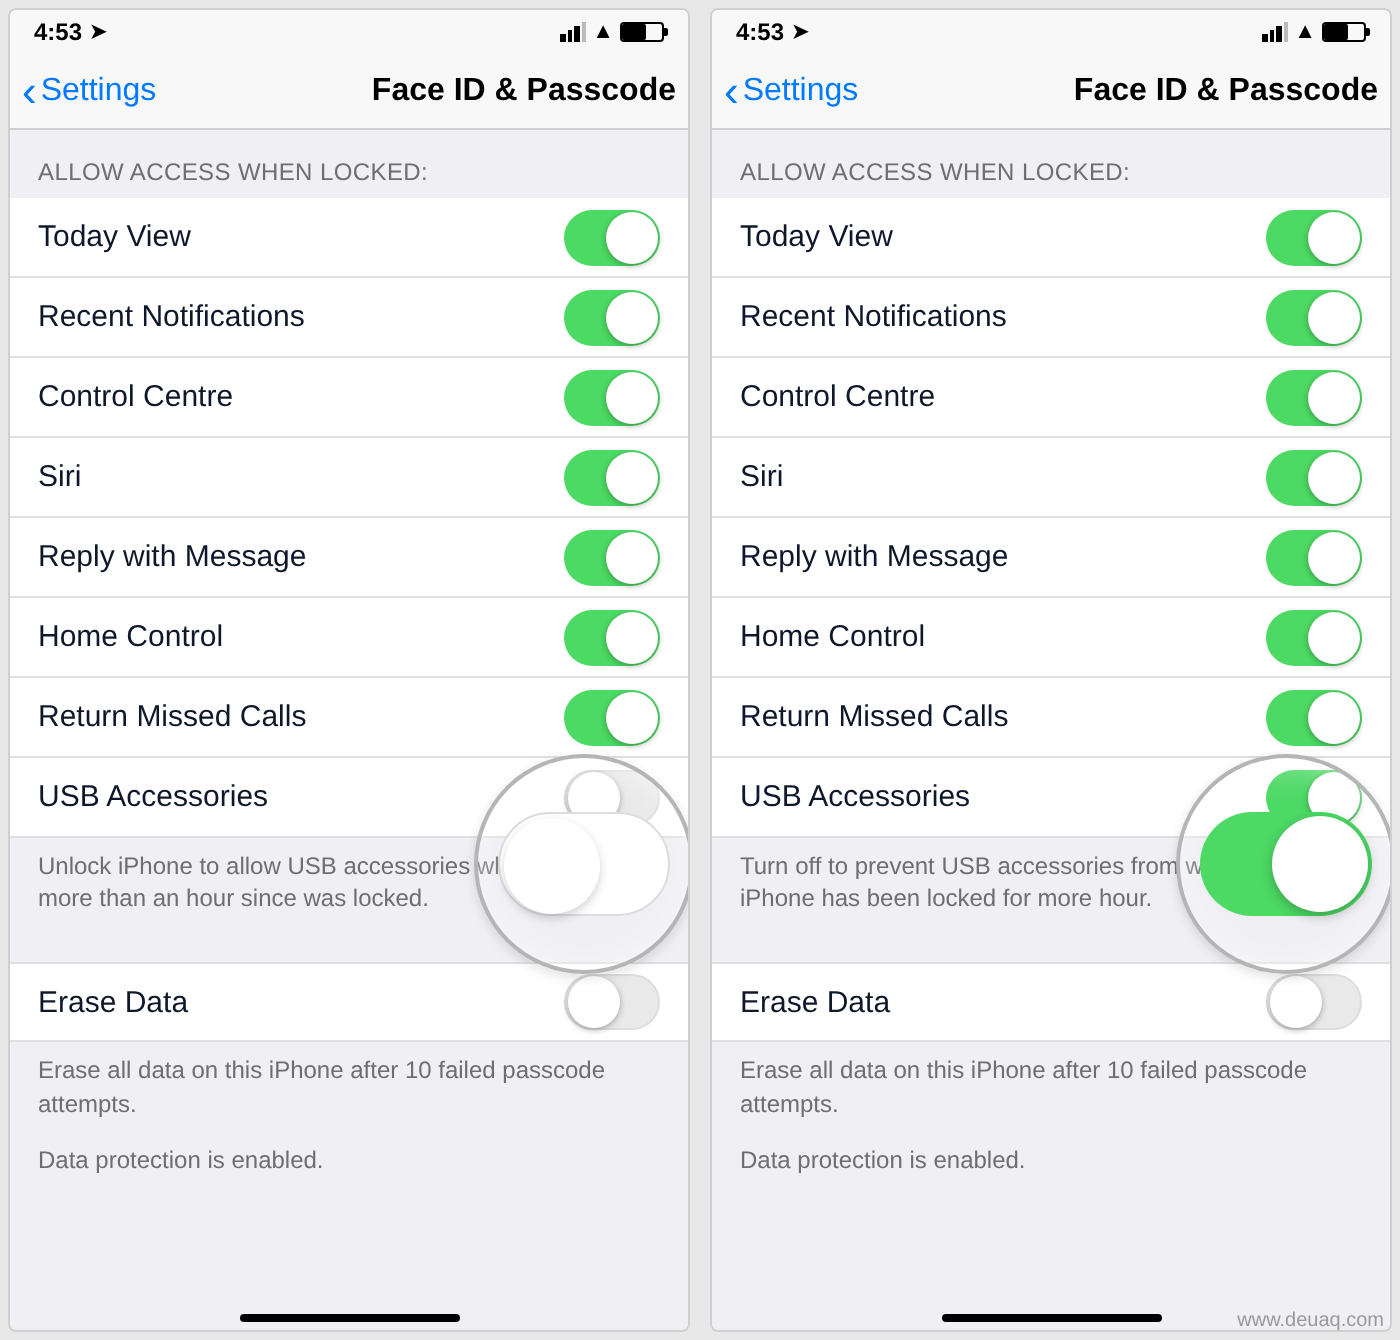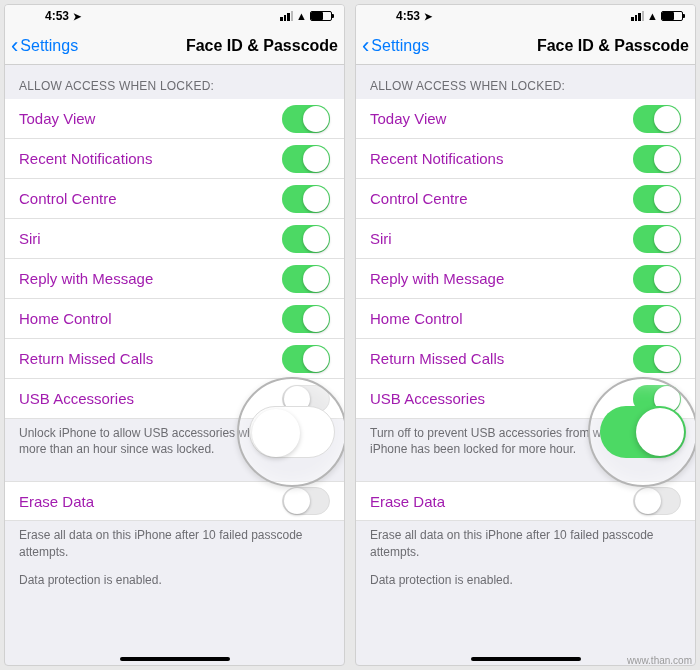--- a/index.html
+++ b/index.html
@@ -27,21 +27,21 @@
   .statusbar {
     height: 22px;
     display: flex;
     align-items: center;
     justify-content: space-between;
     padding: 0 12px;
     font-size: 12px;
     font-weight: 600;
     background: #f8f8f8;
   }
-  .sb-left { display:flex; align-items:center; gap:4px;margin-left:28px;}
+  .sb-left { display:flex; align-items:center; gap:4px;}
   .sb-right { display:flex; align-items:center; gap:3px;}
   .loc-icon { font-size:10px; }
   .sig { display:inline-flex; align-items:flex-end; gap:1px;}
   .sig span{ width:2.5px; background:#000; display:inline-block;}
   .sig span:nth-child(1){height:4px}
   .sig span:nth-child(2){height:6px}
   .sig span:nth-child(3){height:8px}
   .sig span:nth-child(4){height:10px; background:#bbb}
   .wifi{ font-size:11px;}
   .batt{ width:22px;height:10px;border:1px solid #000;border-radius:2px;position:relative;}
@@ -63,21 +63,21 @@
   .title{ position:static; flex:1; text-align:right; padding-left:6px; font-weight:700;}
   .content{ flex:1; overflow:hidden; font-size:15px;}
   .section-header{
     font-size:12px; color:#6d6d72; padding:14px 14px 6px; text-transform:uppercase; letter-spacing:0.2px;
   }
   .cell{
     background:#fff; height:40px; display:flex; align-items:center; justify-content:space-between;
     padding:0 14px; border-bottom:1px solid #e0e0e0;
   }
   .cell:first-of-type{ border-top:1px solid #e0e0e0;}
-  .cell .label{ color:#a21caf; }
+  .cell .label{ color:#0f172a; }
   .toggle{
     width:48px;height:28px;border-radius:14px;position:relative;flex-shrink:0;
   }
   .toggle .knob{
     width:26px;height:26px;background:#fff;border-radius:50%;position:absolute;top:1px;
     box-shadow:0 1px 3px rgba(0,0,0,.3);
   }
   .toggle.on{ background:#4cd964;}
   .toggle.on .knob{ right:1px;}
   .toggle.off{ background:#e9e9ea; border:1px solid #ddd;}
@@ -304,13 +304,13 @@
     <div class="footer-text">Erase all data on this iPhone after 10 failed passcode attempts.</div>
     <div class="footer-text">Data protection is enabled.</div>
   </div>
   <div class="highlight-circle" style="top:372px; left:232px;"></div>
   <div class="mag-toggle on" style="top:401px; left:244px;">
       <span class="mk"></span>
     </div>
   <div class="home-ind"></div>
 </div>
 
-<div class="watermark">www.than.com</div>
+<div class="watermark">www.deuaq.com</div>
 
 </body></html>

